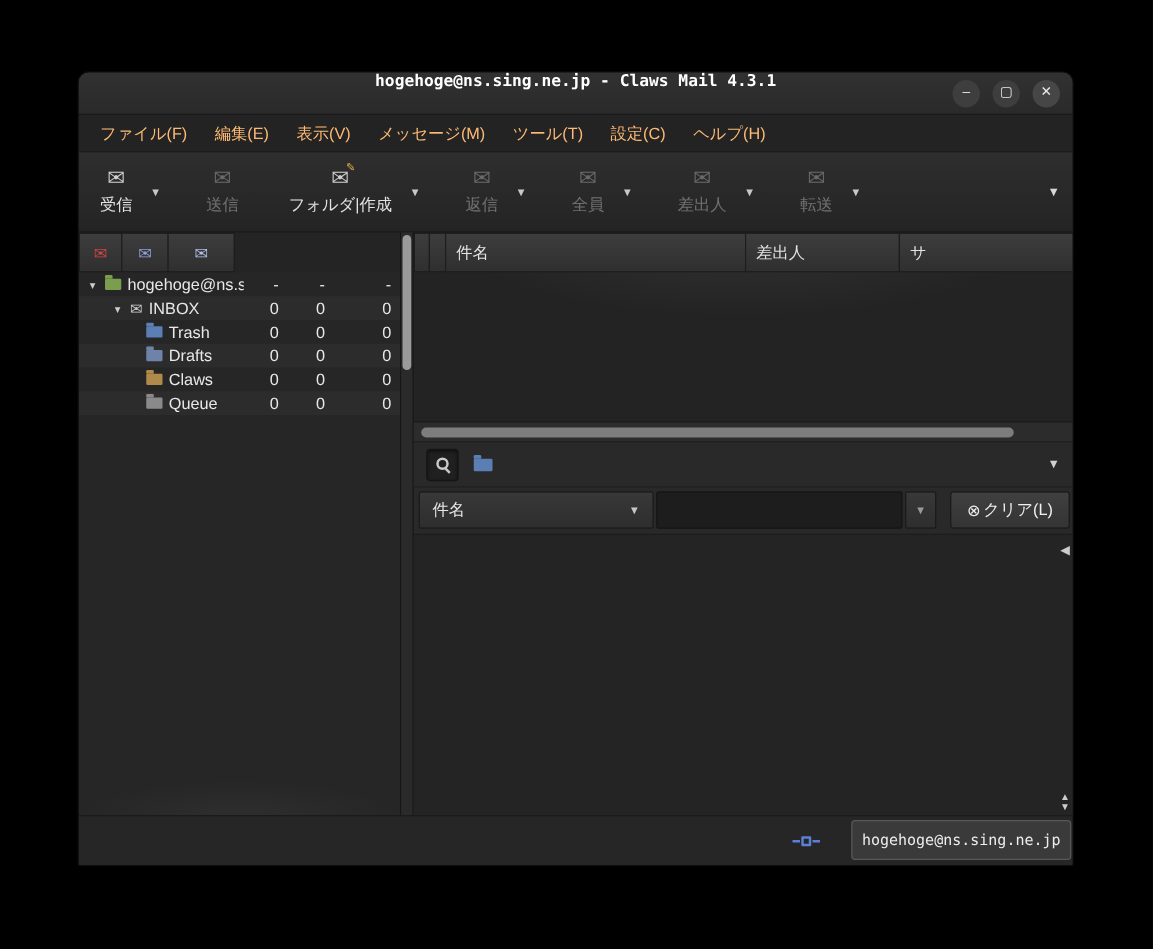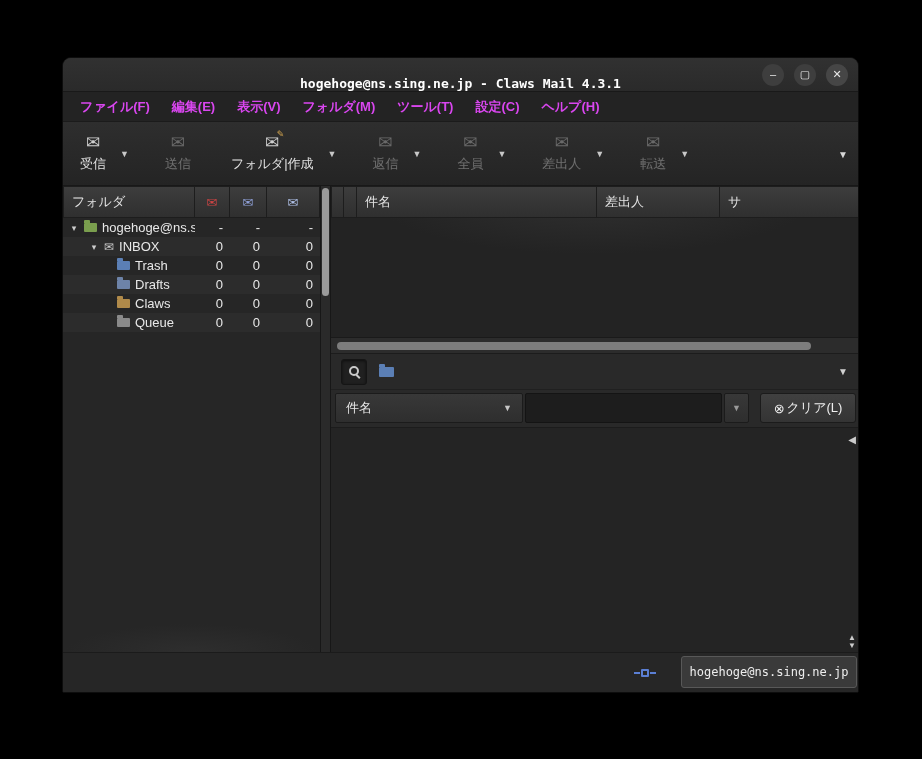--- a/index.html
+++ b/index.html
@@ -11,37 +11,37 @@
   }
   .window {
     position:absolute; left:62px; top:57px; width:797px; height:636px;
     background:#262626; border-radius:9px 9px 2px 2px; overflow:hidden;
     display:flex; flex-direction:column; border:1px solid #0d0d0d;
     box-shadow:0 4px 18px rgba(0,0,0,.6);
   }
   
   .titlebar {
     height:34px; background:linear-gradient(#313131,#2a2a2a);
-    display:flex; align-items:flex-end; justify-content:center; position:relative;
+    display:flex; align-items:flex-start; justify-content:center; position:relative;
     border-bottom:1px solid #191919; flex:0 0 auto;
   }
   .title-text { color:#ffffff; font-weight:bold; font-size:13px; font-family:"DejaVu Sans Mono", monospace; }
   .win-buttons { position:absolute; right:10px; top:50%; transform:translateY(-50%); display:flex; gap:10px; }
   .win-btn {
     width:22px; height:22px; border-radius:50%; background:#3e3e3e;
     color:#e8e8e8; display:flex; align-items:center; justify-content:center;
     font-size:11px; line-height:1;
   }
   .win-btn.close { background:#464646; }
   
   .menubar {
     height:30px; background:#232323; display:flex; align-items:center;
     padding:0 6px; border-bottom:1px solid #1b1b1b; flex:0 0 auto;
   }
-  .menu-item { color:#d946ef; font-size:13px; padding:5px 11px; border-radius:3px;font-weight:bold; }
+  .menu-item { color:#fdba74; font-size:13px; padding:5px 11px; border-radius:3px; }
   
   .toolbar {
     height:64px; background:linear-gradient(#2e2e2e,#242424);
     display:flex; align-items:center; padding:0 8px;
     border-bottom:1px solid #181818; position:relative; flex:0 0 auto;
   }
   .tb-group { display:flex; align-items:center; margin-right:22px; }
   .tb-btn {
     display:flex; flex-direction:column; align-items:center; justify-content:center;
     padding:5px 9px; color:#e2e2e2; font-size:13px; gap:4px; border-radius:3px; white-space:nowrap;
@@ -169,21 +169,21 @@
         <div class="win-btn">–</div>
         <div class="win-btn">▢</div>
         <div class="win-btn close">✕</div>
       </div>
     </div>
 
     <div class="menubar">
       <span class="menu-item">ファイル(F)</span>
       <span class="menu-item">編集(E)</span>
       <span class="menu-item">表示(V)</span>
-      <span class="menu-item">フォルダ(M)</span>
+      <span class="menu-item">メッセージ(M)</span>
       <span class="menu-item">ツール(T)</span>
       <span class="menu-item">設定(C)</span>
       <span class="menu-item">ヘルプ(H)</span>
     </div>
 
     <div class="toolbar">
 
       <div class="tb-group">
         <div class="tb-btn">
           <span class="tb-icon"><span>✉</span></span>
@@ -239,21 +239,20 @@
         <span class="tb-drop">▼</span>
       </div>
 
       <span class="tb-overflow">▼</span>
     </div>
 
     <div class="main">
 
       <div class="folder-pane">
         <div class="fp-header">
-          <div class="hdr-cell" style="flex:1 1 auto;">フォルダ</div>
           <div class="hdr-cell icon-cell cnt1">
             <span class="env" style="color:#cc4444;">✉</span>
           </div>
           <div class="hdr-cell icon-cell cnt2">
             <span class="env" style="color:#8fa0d8;">✉</span>
           </div>
           <div class="hdr-cell icon-cell cnt3">
             <span class="env" style="color:#aebfe6;">✉</span>
           </div>
         </div>

